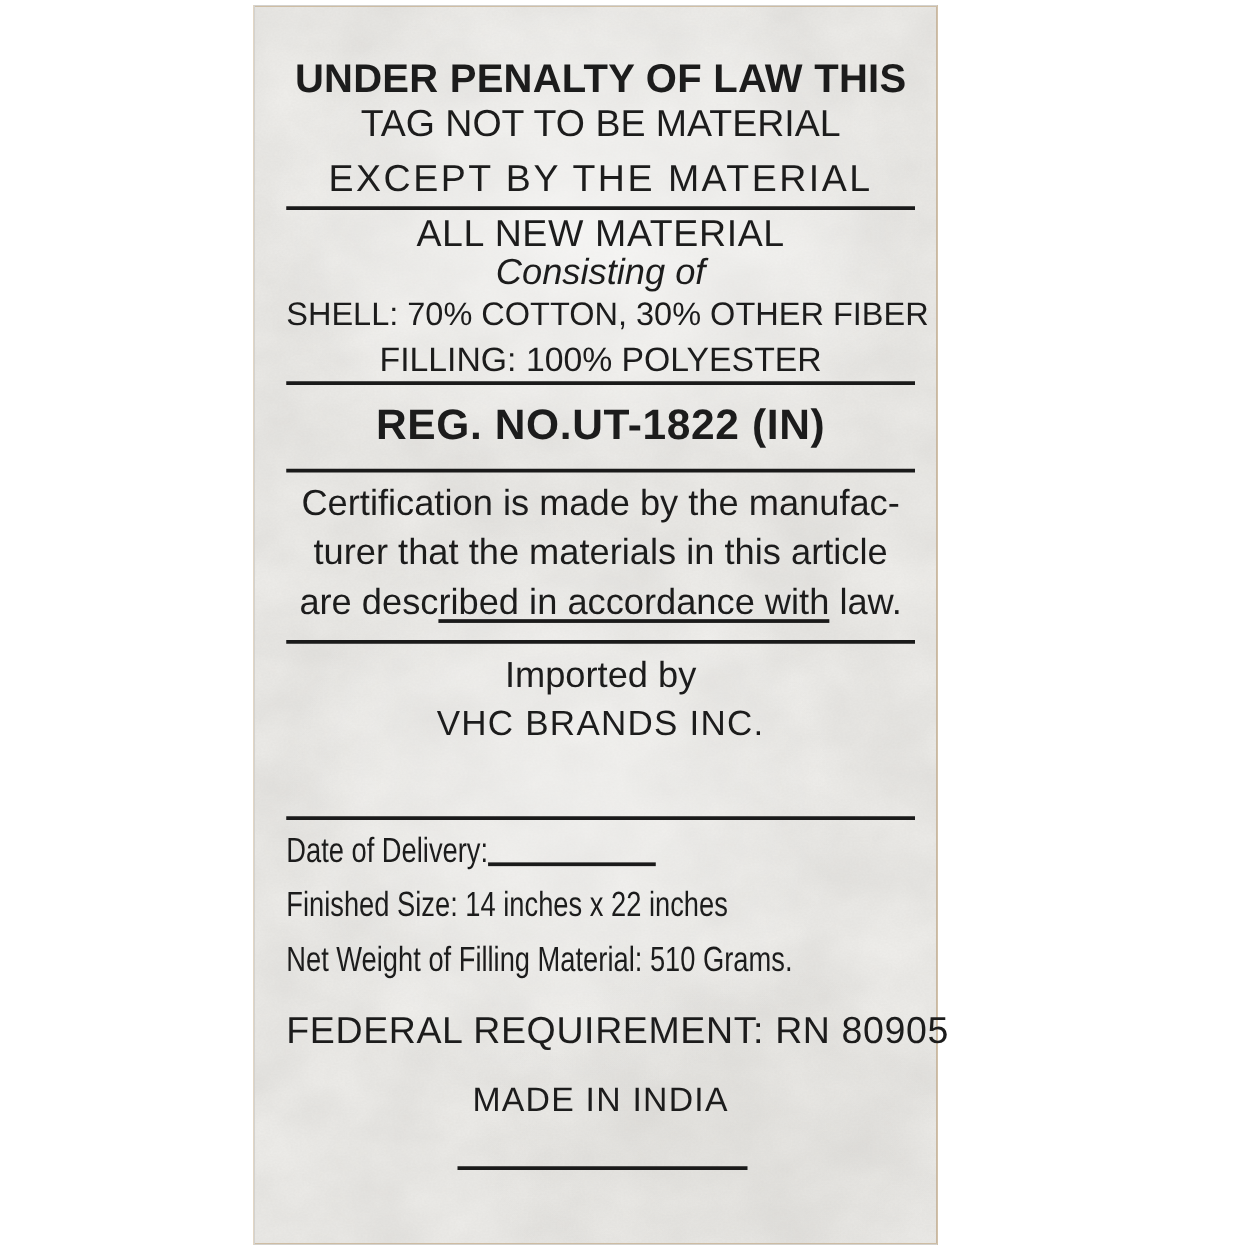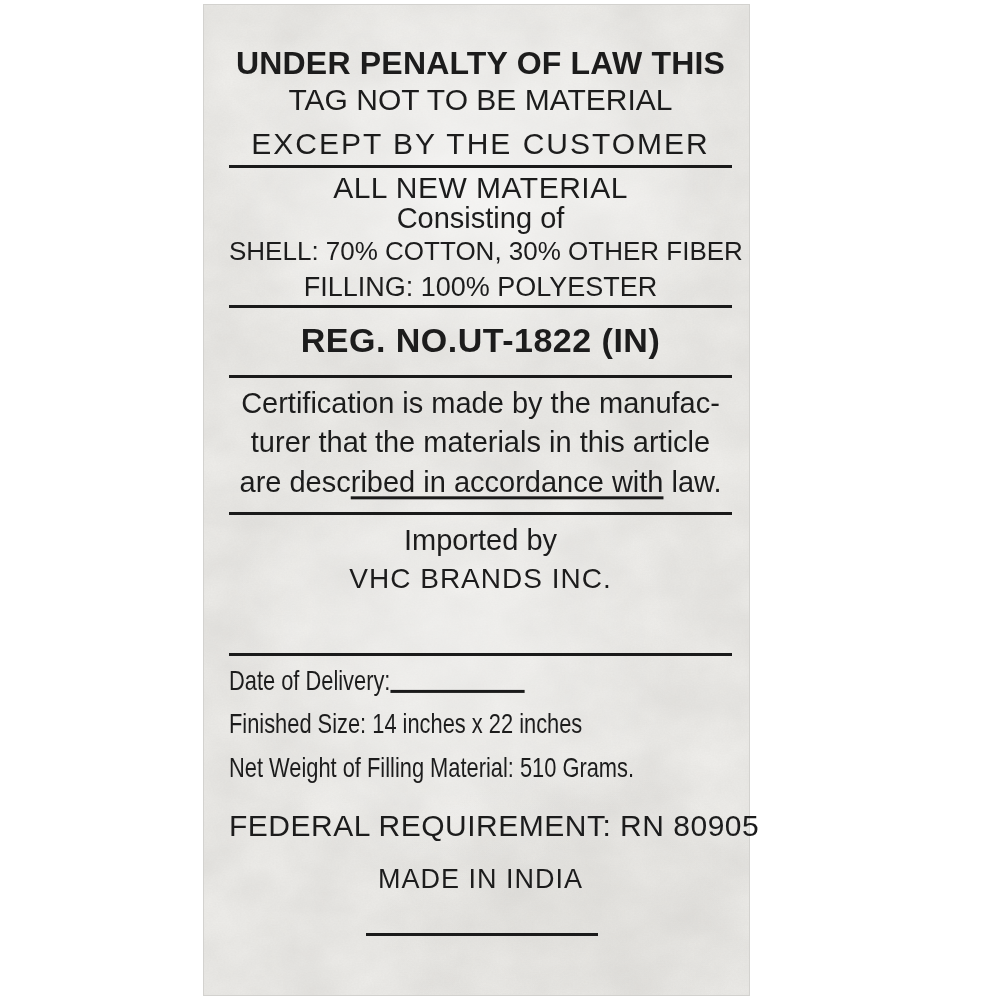--- a/index.html
+++ b/index.html
@@ -52,21 +52,21 @@
   }
 
   
   .l1 { top: 58px;  font-size: 32px; font-weight: 700; letter-spacing: 0.2px; }
   .l2 { top: 95px;  font-size: 30px; }
   .l3 { top: 139px; font-size: 30px; letter-spacing: 2px; }
   .r1 { top: 160px; }
 
   
   .l4 { top: 183px; font-size: 30px; letter-spacing: 0.5px; }
-  .l5 { top: 214px; font-size: 29px; }
+  .l5 { top: 214px; font-size: 29px; font-style: italic; }
   .l6 { top: 247px; font-size: 26px; }
   .l7 { top: 283px; font-size: 27px; }
   .r2 { top: 300px; }
 
   
   .l8 { top: 336px; font-size: 34px; font-weight: 700; letter-spacing: 0.5px; }
   .r3 { top: 370px; }
 
   
   .l9  { top: 399px; font-size: 29px; }
@@ -130,21 +130,21 @@
       </defs>
       <rect x="0" y="0" width="547" height="992" fill="#f1f0ed"></rect>
       <rect x="0" y="0" width="547" height="992" filter="url(#feltCoarse)"></rect>
       <rect x="0" y="0" width="547" height="992" filter="url(#feltFine)"></rect>
     </svg>
 
     <div class="content">
 
       <div class="line l1">UNDER PENALTY OF LAW THIS</div>
       <div class="line l2">TAG NOT TO BE MATERIAL</div>
-      <div class="line l3">EXCEPT BY THE CUSTOMER</div>
+      <div class="line l3">EXCEPT BY THE MATERIAL</div>
       <div class="rule r1"></div>
 
       <div class="line l4">ALL NEW MATERIAL</div>
       <div class="line l5">Consisting of</div>
       <div class="line l6">SHELL: 70% COTTON, 30% OTHER FIBER</div>
       <div class="line l7">FILLING: 100% POLYESTER</div>
       <div class="rule r2"></div>
 
       <div class="line l8">REG. NO.UT-1822 (IN)</div>
       <div class="rule r3"></div>

